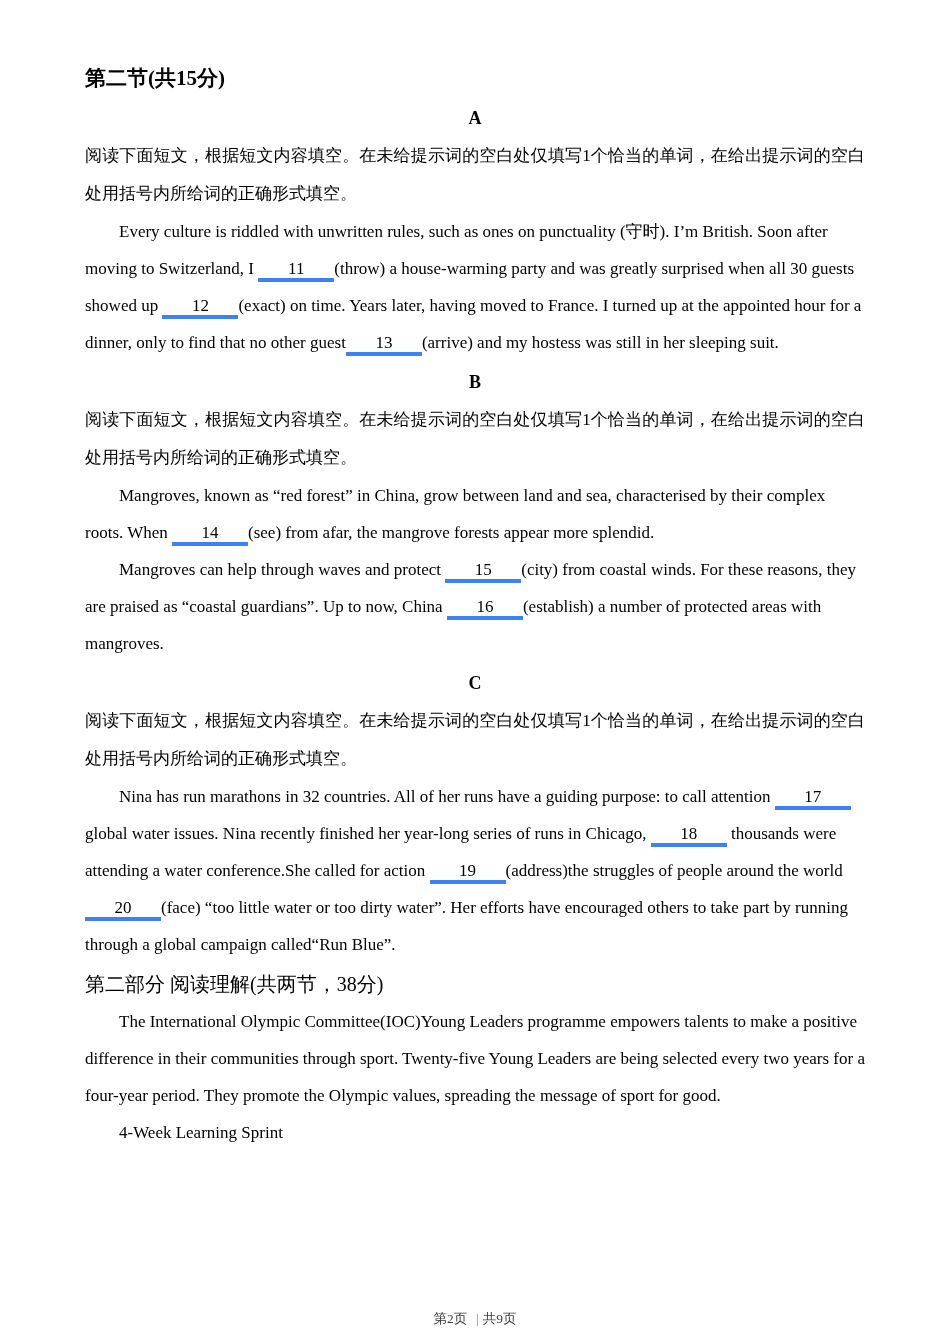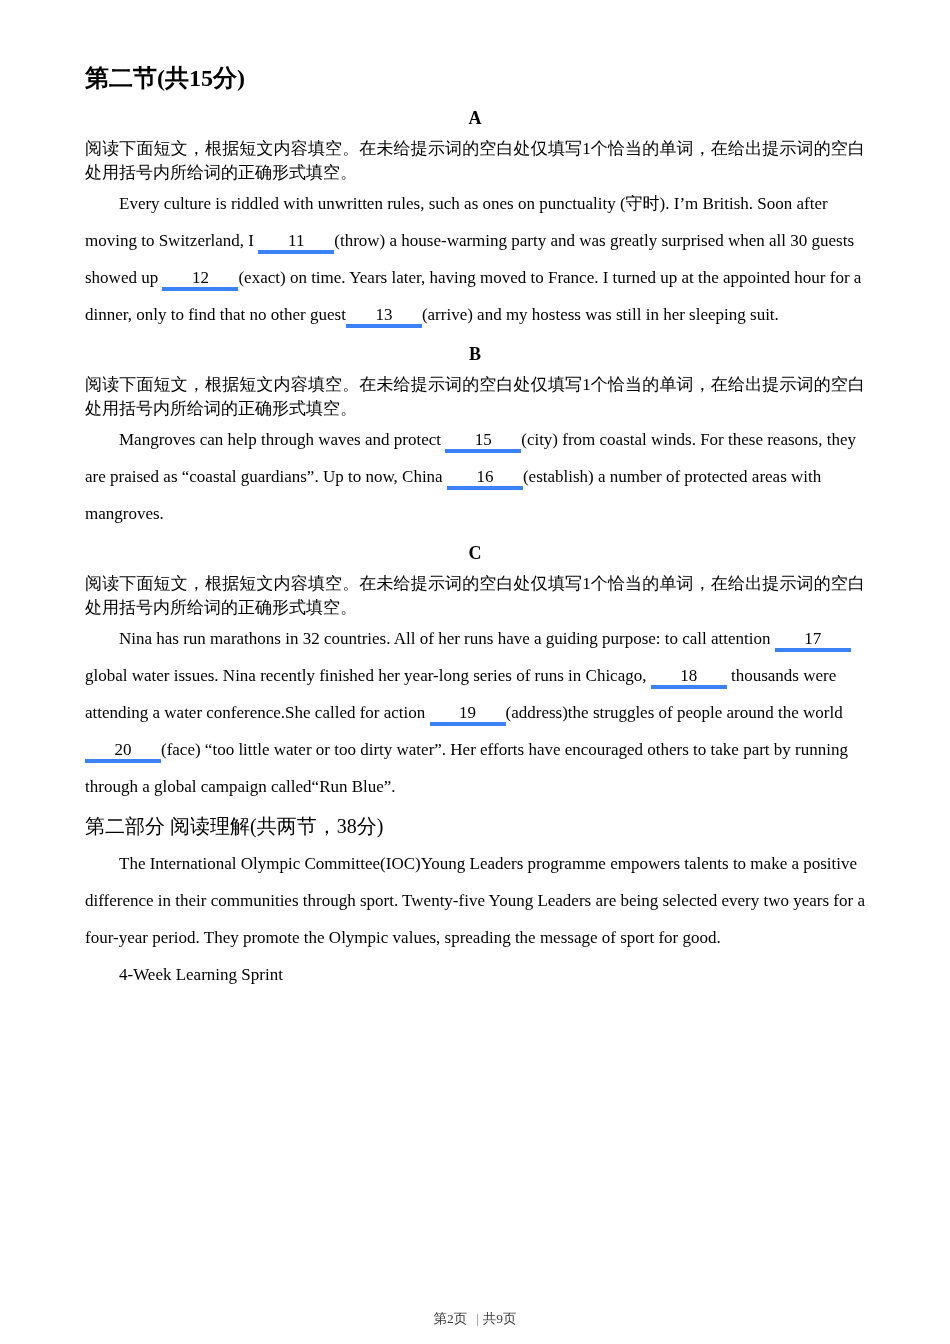--- a/index.html
+++ b/index.html
@@ -6,29 +6,29 @@
   body {
     width: 950px; height: 1344px;
     background: #ffffff;
     color: #000;
     font-family: "Liberation Serif", "DejaVu Serif", serif;
     position: relative;
     overflow: hidden;
   }
   .page { padding: 60px 85px 0 85px; width: 780px; }
   .heading {
-    font-size: 24px; font-weight: bold;
+    font-size: 21px; font-weight: bold;
     line-height: 37px; margin: 0;
   }
   .letter {
     font-size: 18px; font-weight: bold;
     text-align: center; line-height: 37px; margin: 3px 0 0 0;
   }
   .instr {
-    font-size: 17px; line-height: 24px;
+    font-size: 17px; line-height: 38px;
     text-align: justify; margin: 0;
   }
   .para {
     font-size: 17px; line-height: 37px;
     text-align: left; margin: 0;
     text-indent: 34px;
   }
   .blank {
     display: inline-block;
     min-width: 76px;
@@ -61,20 +61,21 @@
 <div class="page">
 
   <h2 class="heading">第二节(共15分)</h2>
 
   <div class="letter">A</div>
   <p class="instr">阅读下面短文，根据短文内容填空。在未给提示词的空白处仅填写1个恰当的单词，在给出提示词的空白处用括号内所给词的正确形式填空。</p>
   <p class="para"><span>Every culture is riddled with unwritten rules, such as ones on punctuality (守时). I’m British. Soon after moving to Switzerland, I </span><span class="blank">11</span><span>(throw) a house-warming party and was greatly surprised when all 30 guests showed up </span><span class="blank">12</span><span>(exact) on time. Years later, having moved to France. I turned up at the appointed hour for a dinner, only to find that no other guest</span><span class="blank">13</span><span>(arrive) and my hostess was still in her sleeping suit.</span></p>
 
   <div class="letter">B</div>
   <p class="instr">阅读下面短文，根据短文内容填空。在未给提示词的空白处仅填写1个恰当的单词，在给出提示词的空白处用括号内所给词的正确形式填空。</p>
+  <p class="para"><span>Mangroves, known as “red forest” in China, grow between land and sea, characterised by their complex roots. When </span><span class="blank">14</span><span>(see) from afar, the mangrove forests appear more splendid.</span></p>
   <p class="para"><span>Mangroves can help through waves and protect </span><span class="blank">15</span><span>(city) from coastal winds. For these reasons, they are praised as “coastal guardians”. Up to now, China </span><span class="blank">16</span><span>(establish) a number of protected areas with mangroves.</span></p>
 
   <div class="letter">C</div>
   <p class="instr">阅读下面短文，根据短文内容填空。在未给提示词的空白处仅填写1个恰当的单词，在给出提示词的空白处用括号内所给词的正确形式填空。</p>
   <p class="para"><span>Nina has run marathons in 32 countries. All of her runs have a guiding purpose: to call attention </span><span class="blank">17</span><span> global water issues. Nina recently finished her year-long series of runs in Chicago, </span><span class="blank">18</span><span> thousands were attending a water conference.She called for action </span><span class="blank">19</span><span>(address)the struggles of people around the world </span><span class="blank">20</span><span>(face) “too little water or too dirty water”. Her efforts have encouraged others to take part by running through a global campaign called“Run Blue”.</span></p>
 
   <h2 class="part-heading">第二部分 阅读理解(共两节，38分)</h2>
 
   <p class="para">The International Olympic Committee(IOC)Young Leaders programme empowers talents to make a positive difference in their communities through sport. Twenty-five Young Leaders are being selected every two years for a four-year period. They promote the Olympic values, spreading the message of sport for good.</p>
   <p class="para">4-Week Learning Sprint</p>

